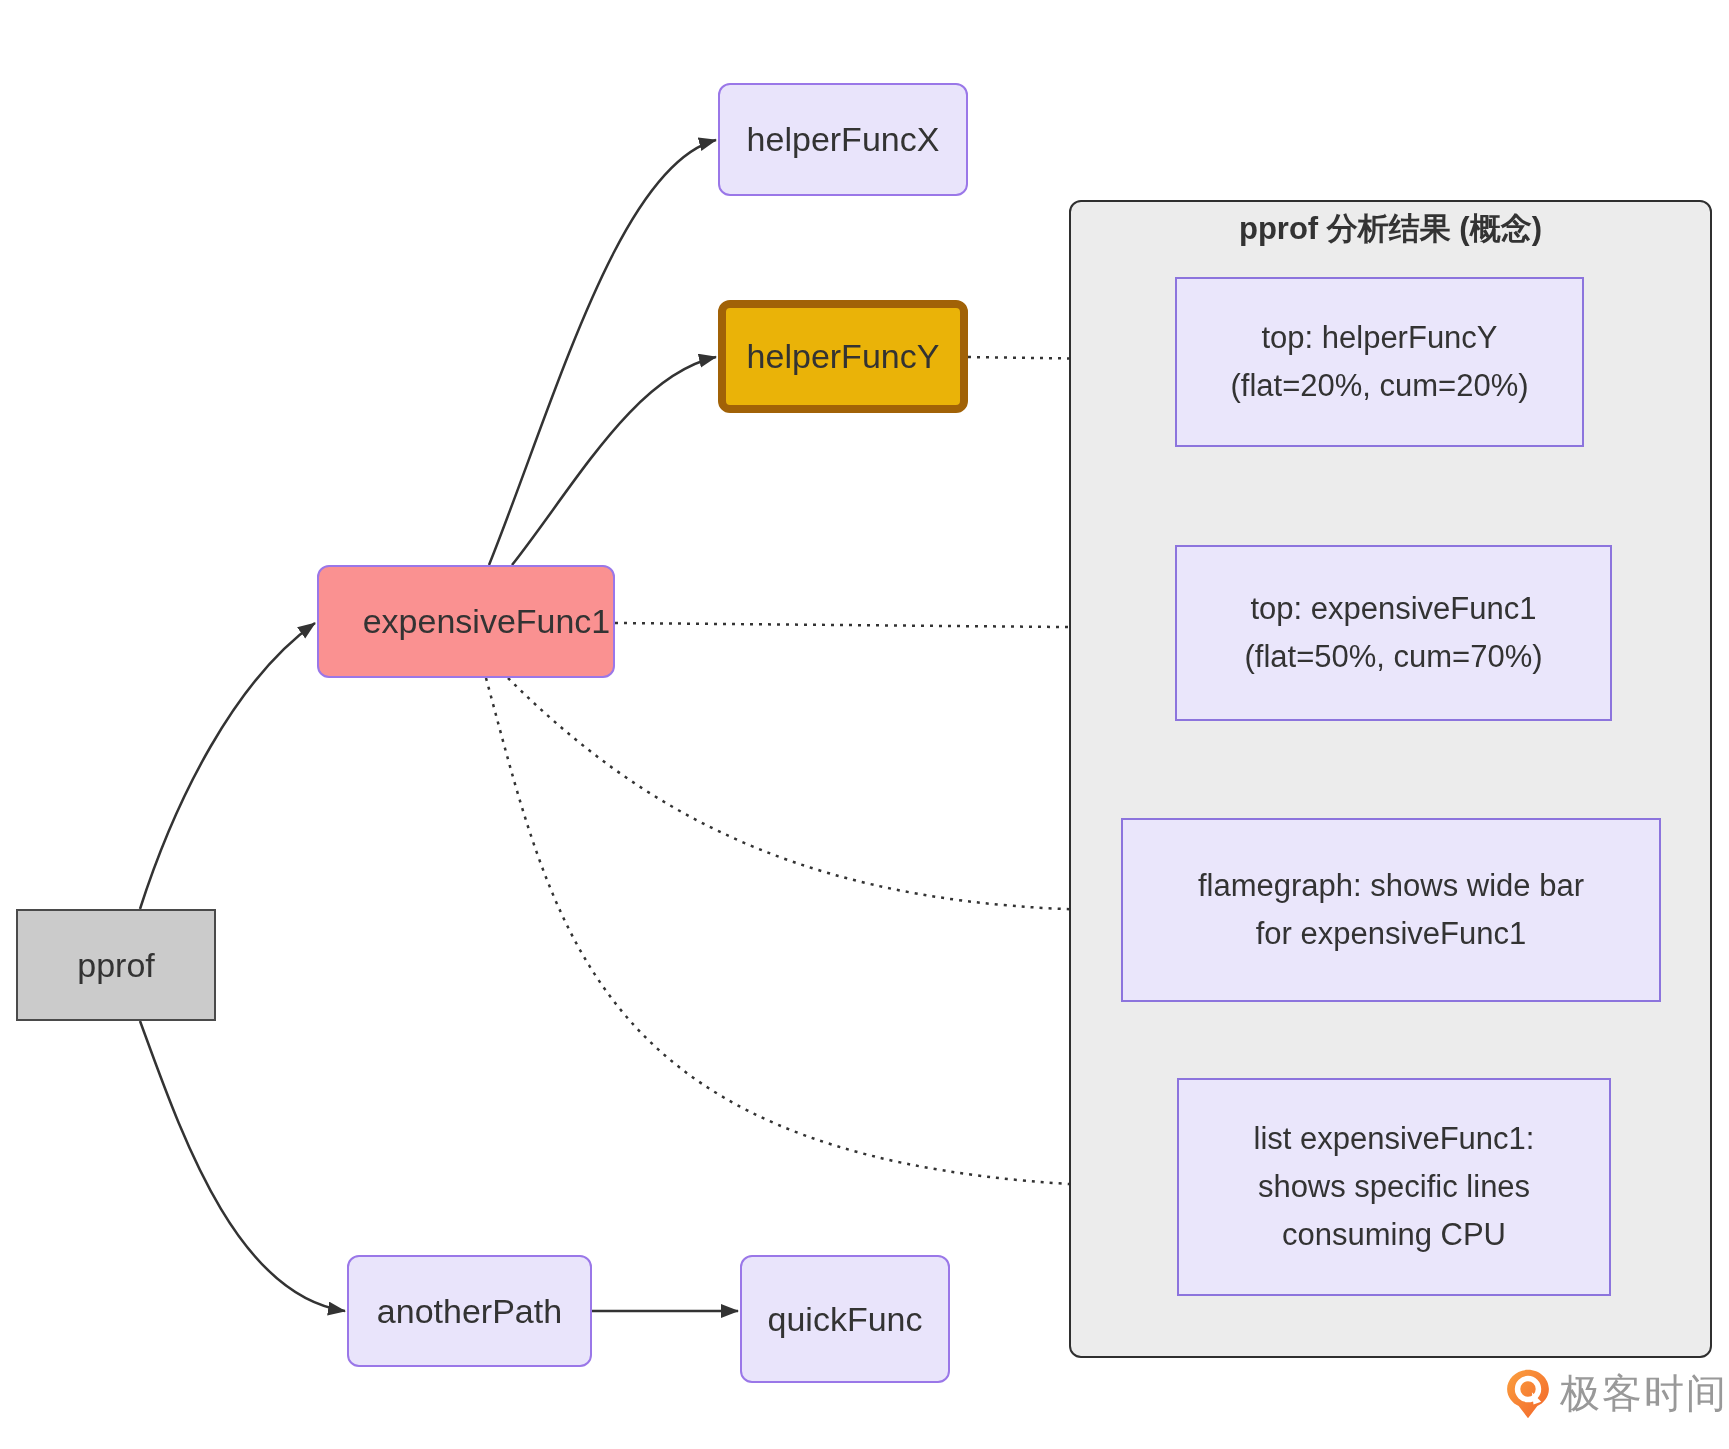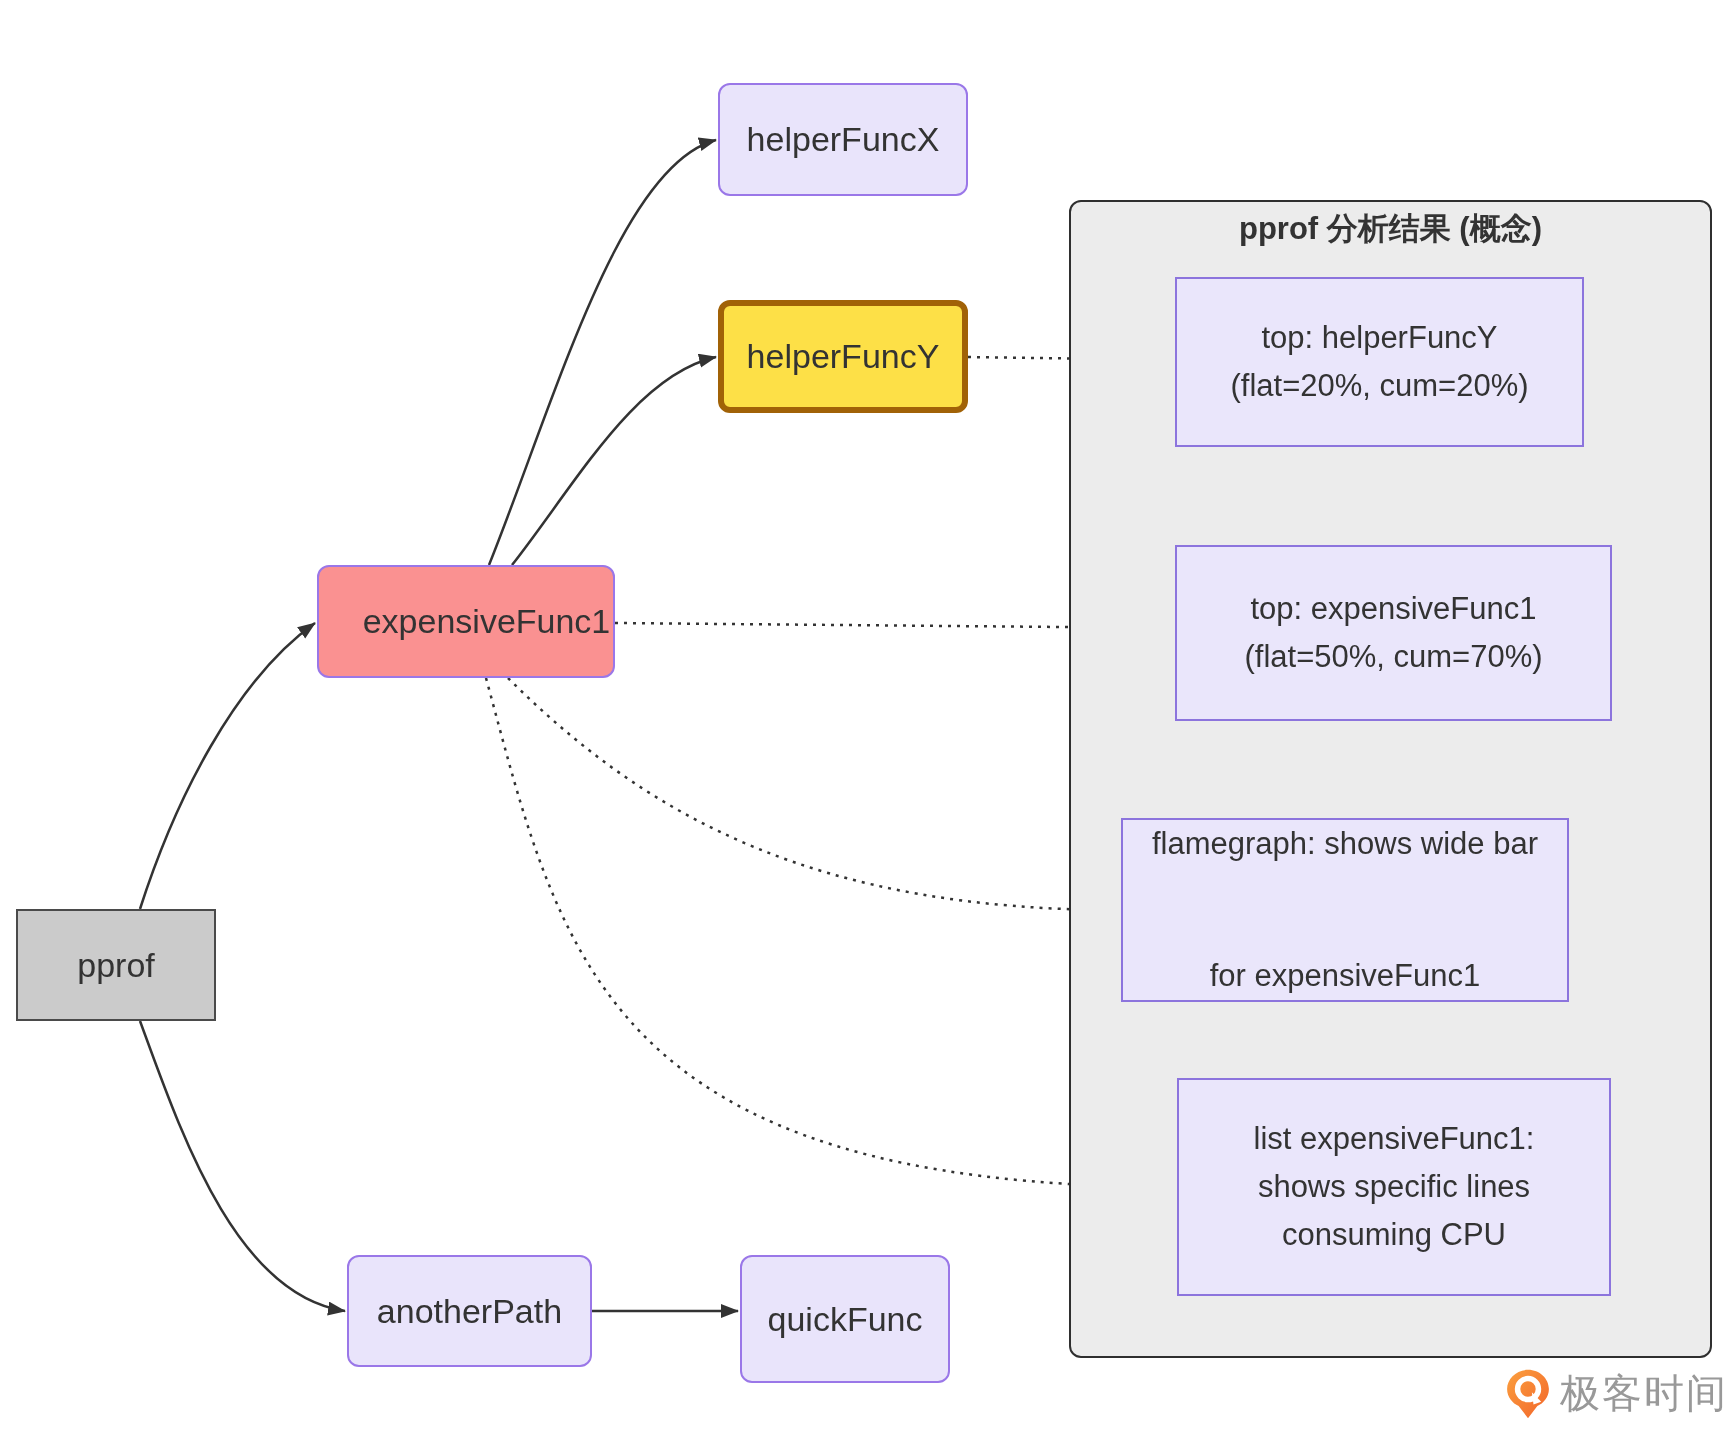--- a/index.html
+++ b/index.html
@@ -16,21 +16,21 @@
     display:flex;align-items:center;justify-content:center;
     box-sizing:border-box;
     font-size:34px;
     color:#333333;
     text-align:center;
   }
   .rounded{border-radius:12px;}
   .node-main{background:#cbcbcb;border:2px solid #4a4a4a;}
   .node-salmon{background:#fa9191;border:2px solid #9a77e8;}
   .node-lavender{background:#e9e4fb;border:2px solid #9a77e8;}
-  .node-pink{background:#fde047;border:6px solid #a16207;}
+  .node-pink{background:#eab308;border:8px solid #a16207;}
   .panel{
     position:absolute;
     left:1069px;top:200px;width:643px;height:1158px;
     box-sizing:border-box;
     background:#ececec;
     border:2px solid #2f2f2f;
     border-radius:12px;
   }
   .panel-title{
     position:absolute;
@@ -94,21 +94,21 @@
   <div class="result-box" style="left:1175px;top:277px;width:409px;height:170px;">
     <span>top: helperFuncY</span>
     <span>(flat=20%, cum=20%)</span>
   </div>
 
   <div class="result-box" style="left:1175px;top:545px;width:437px;height:176px;">
     <span>top: expensiveFunc1</span>
     <span>(flat=50%, cum=70%)</span>
   </div>
 
-  <div class="result-box" style="left:1121px;top:818px;width:448px;height:184px;justify-content:space-between;">
+  <div class="result-box" style="left:1121px;top:818px;width:540px;height:184px;">
     <span>flamegraph: shows wide bar</span>
     <span>for expensiveFunc1</span>
   </div>
 
   <div class="result-box" style="left:1177px;top:1078px;width:434px;height:218px;">
     <span>list expensiveFunc1:</span>
     <span>shows specific lines</span>
     <span>consuming CPU</span>
   </div>
 

